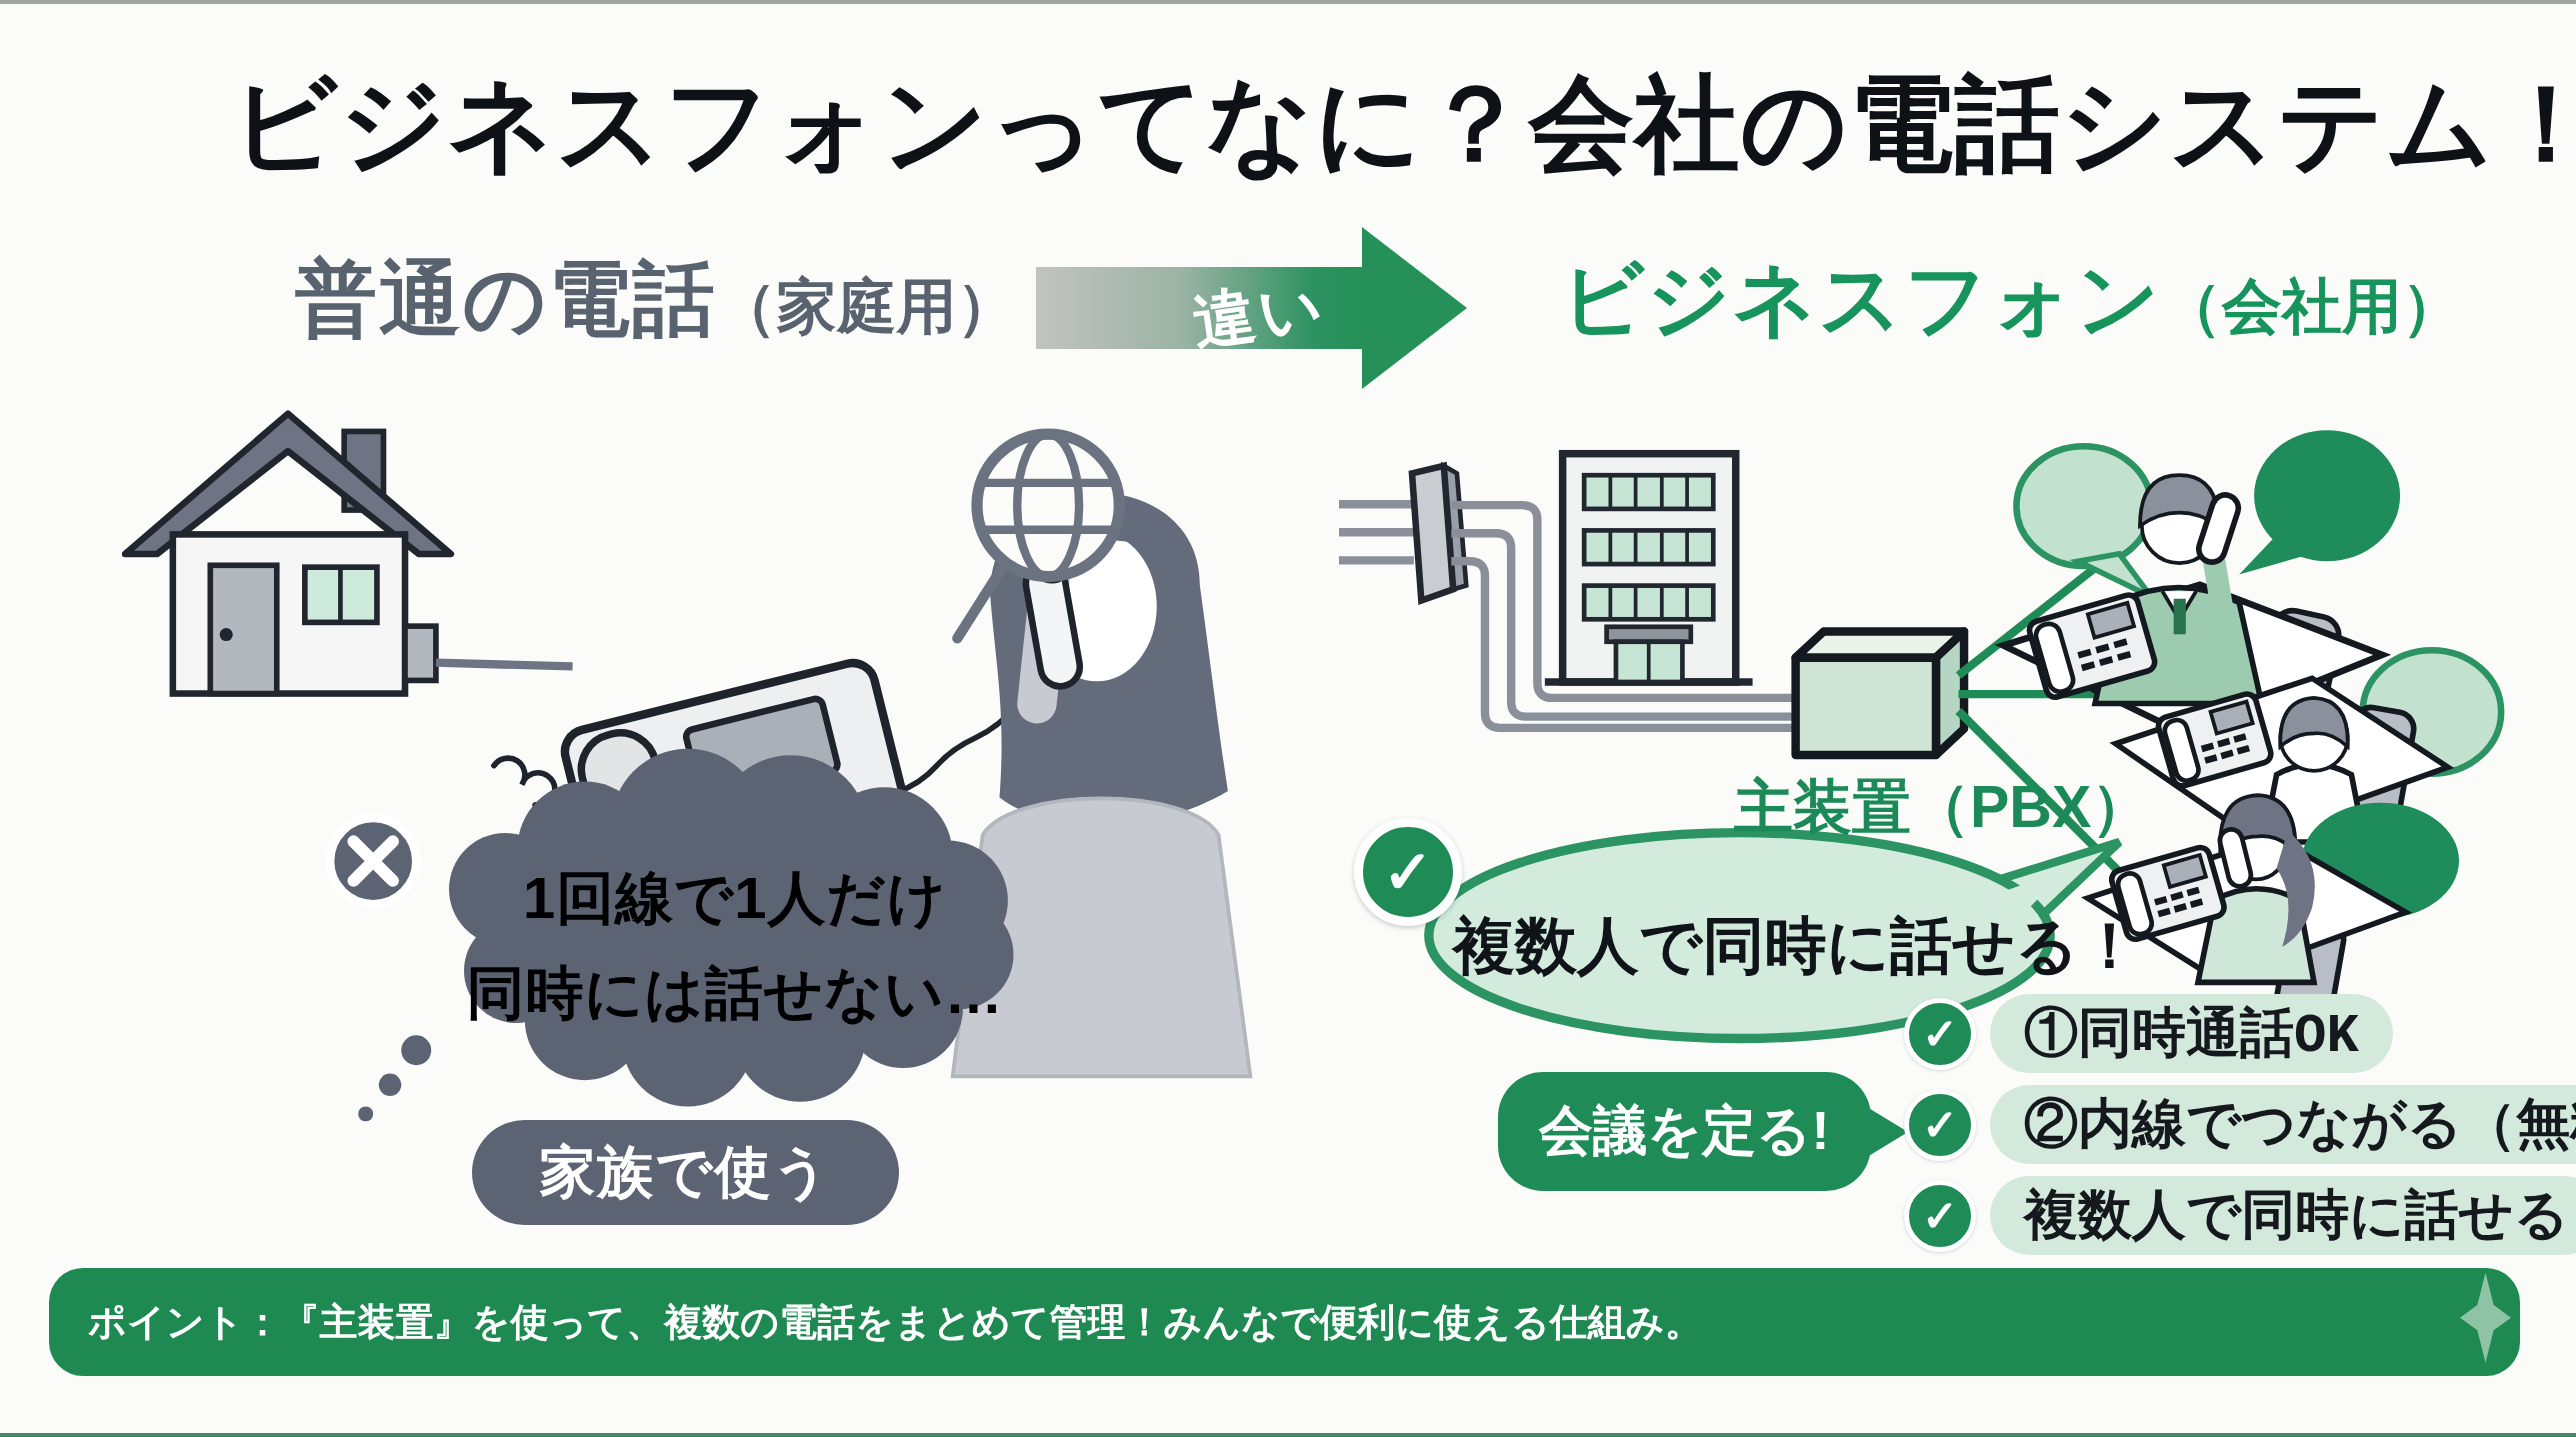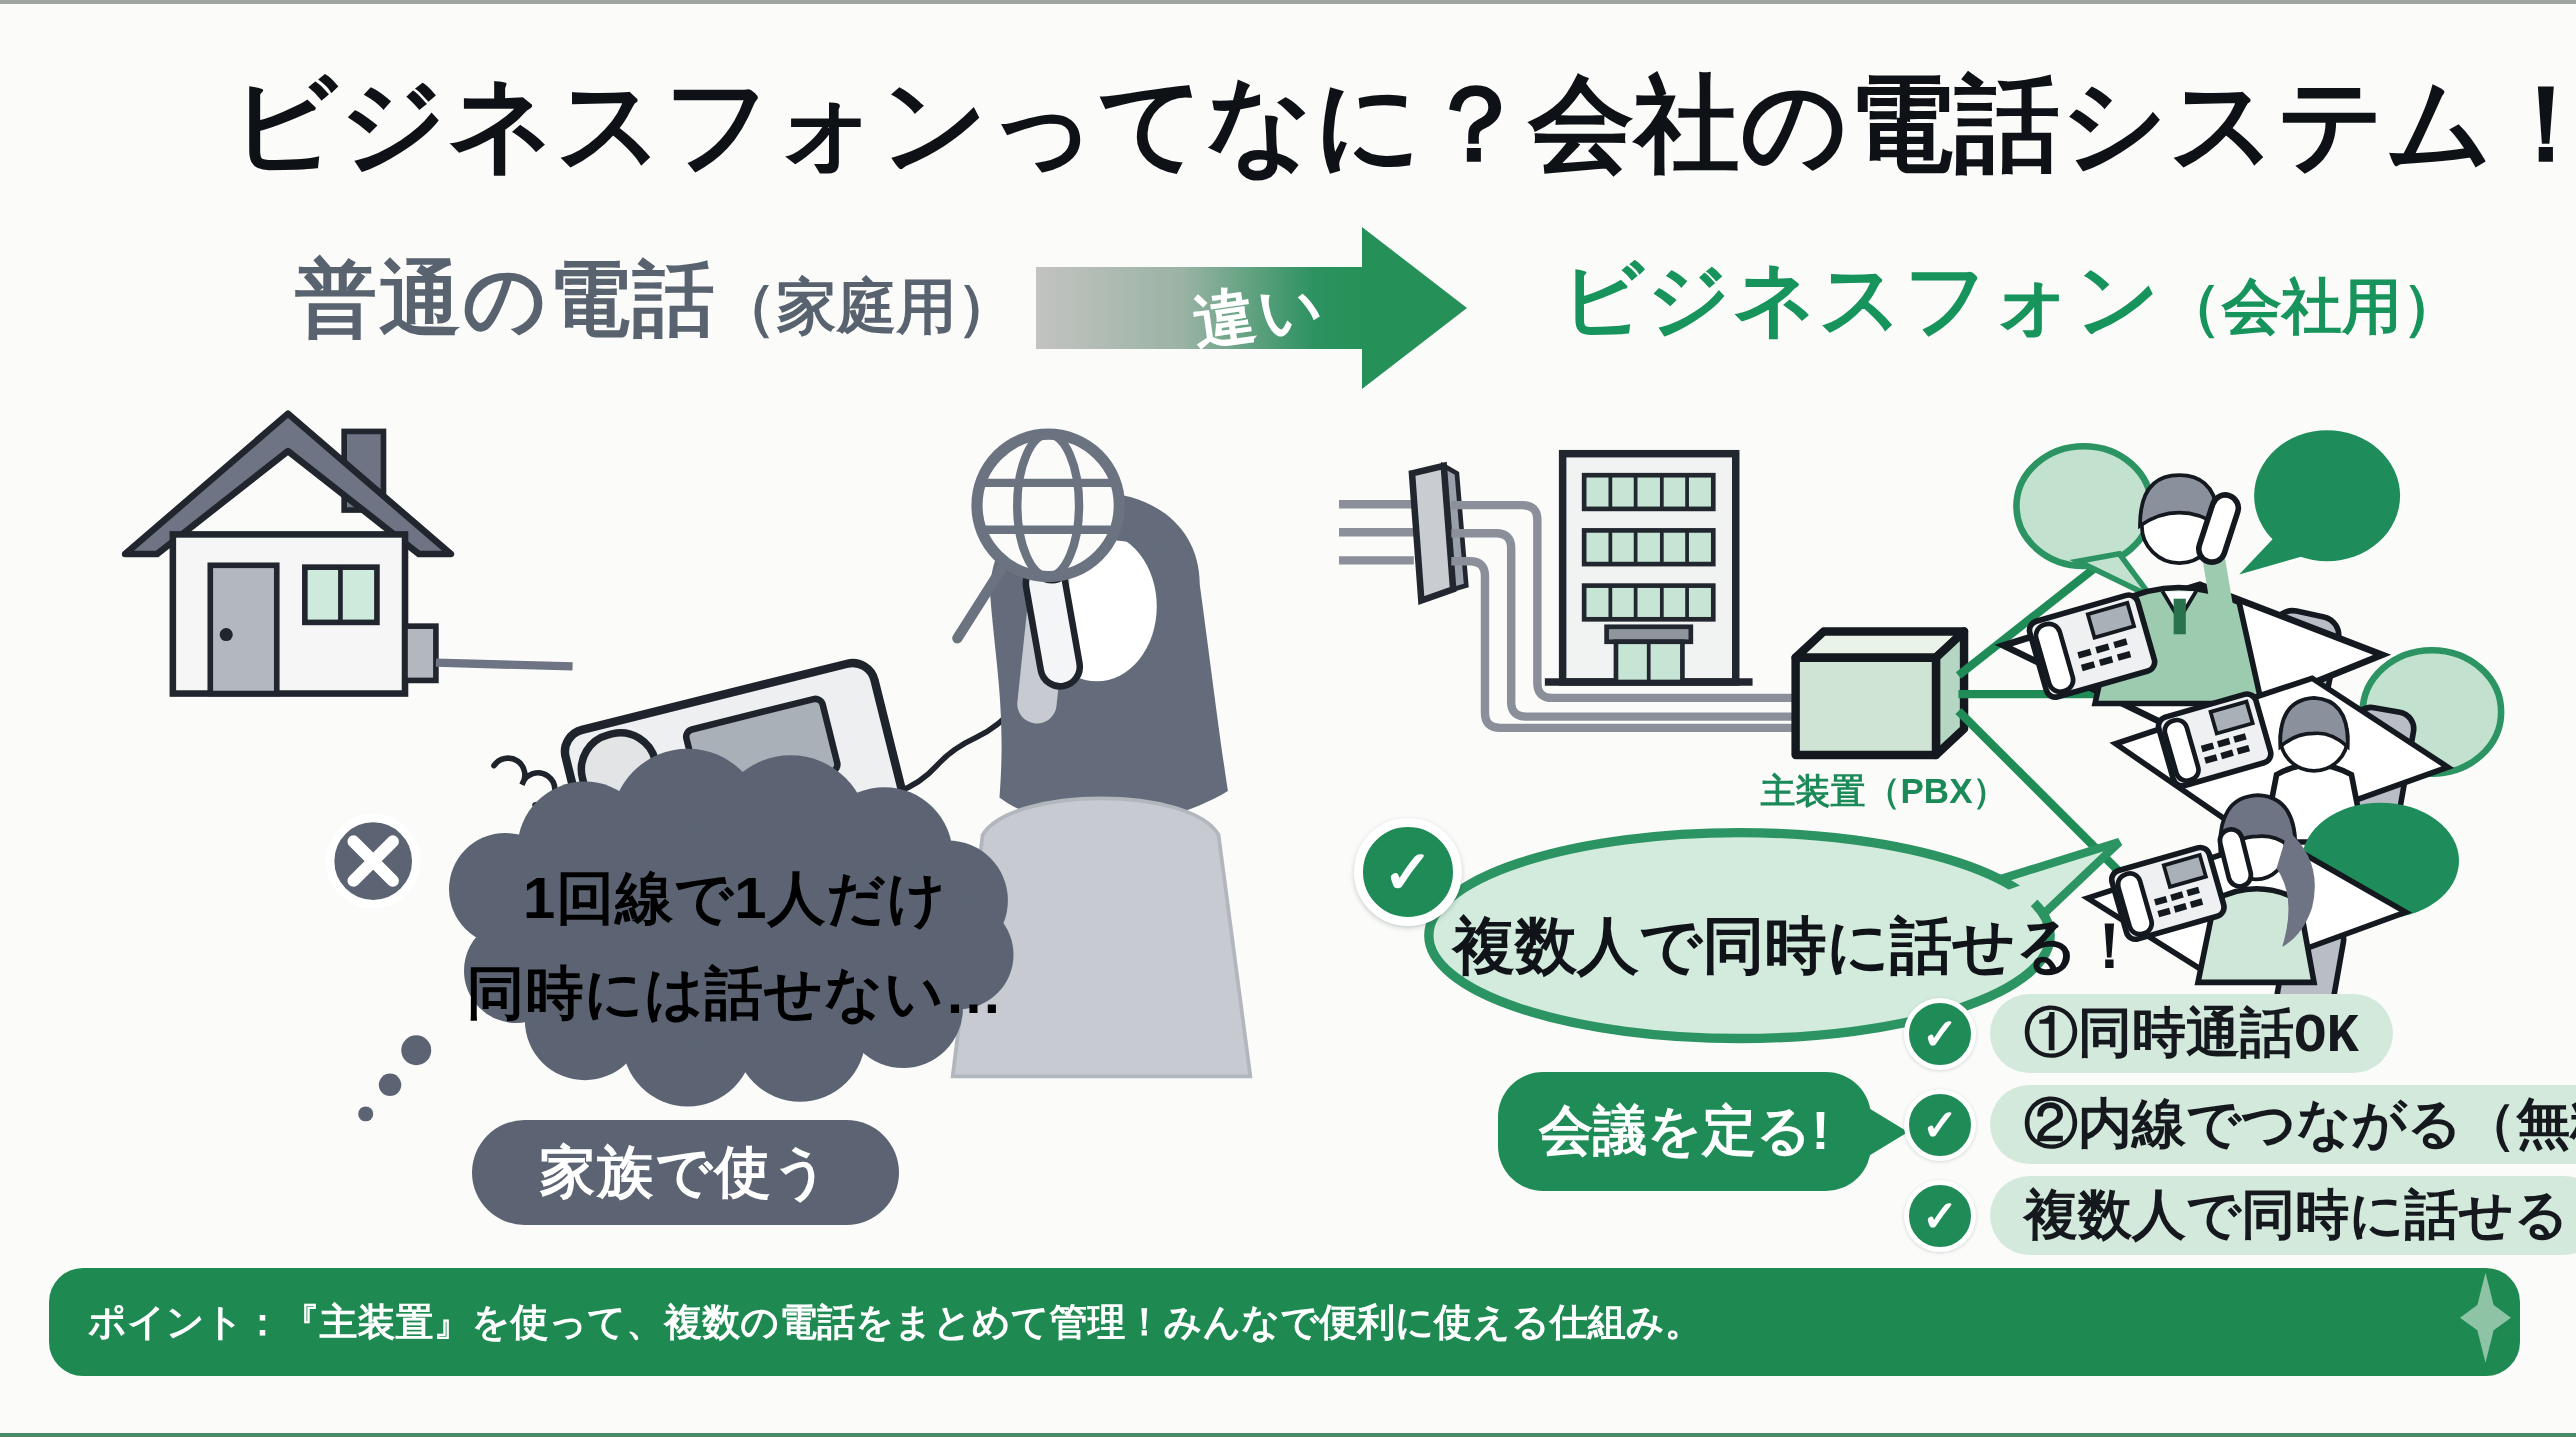--- a/index.html
+++ b/index.html
@@ -45,21 +45,21 @@
     color:#000000;font-weight:800;font-size:58px;line-height:95px;letter-spacing:0.9px;
   }
   .family-pill{
     position:absolute;left:472px;top:1120px;width:427px;height:105px;border-radius:56px;
     background:#5c6474;color:#fff;font-size:56px;font-weight:800;
     display:flex;align-items:center;justify-content:center;letter-spacing:1.9px;
   }
 
   .pbx-label{
     position:absolute;left:1734px;top:768px;width:300px;text-align:center;
-    color:#1c8a58;font-size:35px;font-weight:800;white-space:nowrap;
+    color:#1c8a58;font-size:59px;font-weight:800;white-space:nowrap;
   }
 
   .benefit-check{
     position:absolute;left:1354px;top:818px;width:90px;height:90px;border-radius:50%;
     background:#1f8c58;border:9.4px solid #ffffff;box-shadow:0 1.9px 5.6px rgba(40,60,50,.25);
     color:#fff;font-size:60px;font-weight:900;display:flex;align-items:center;justify-content:center;
   }
   .benefit-text{
     position:absolute;left:1453px;top:904px;width:573px;text-align:center;
     color:#101318;font-size:62px;font-weight:800;white-space:nowrap;

